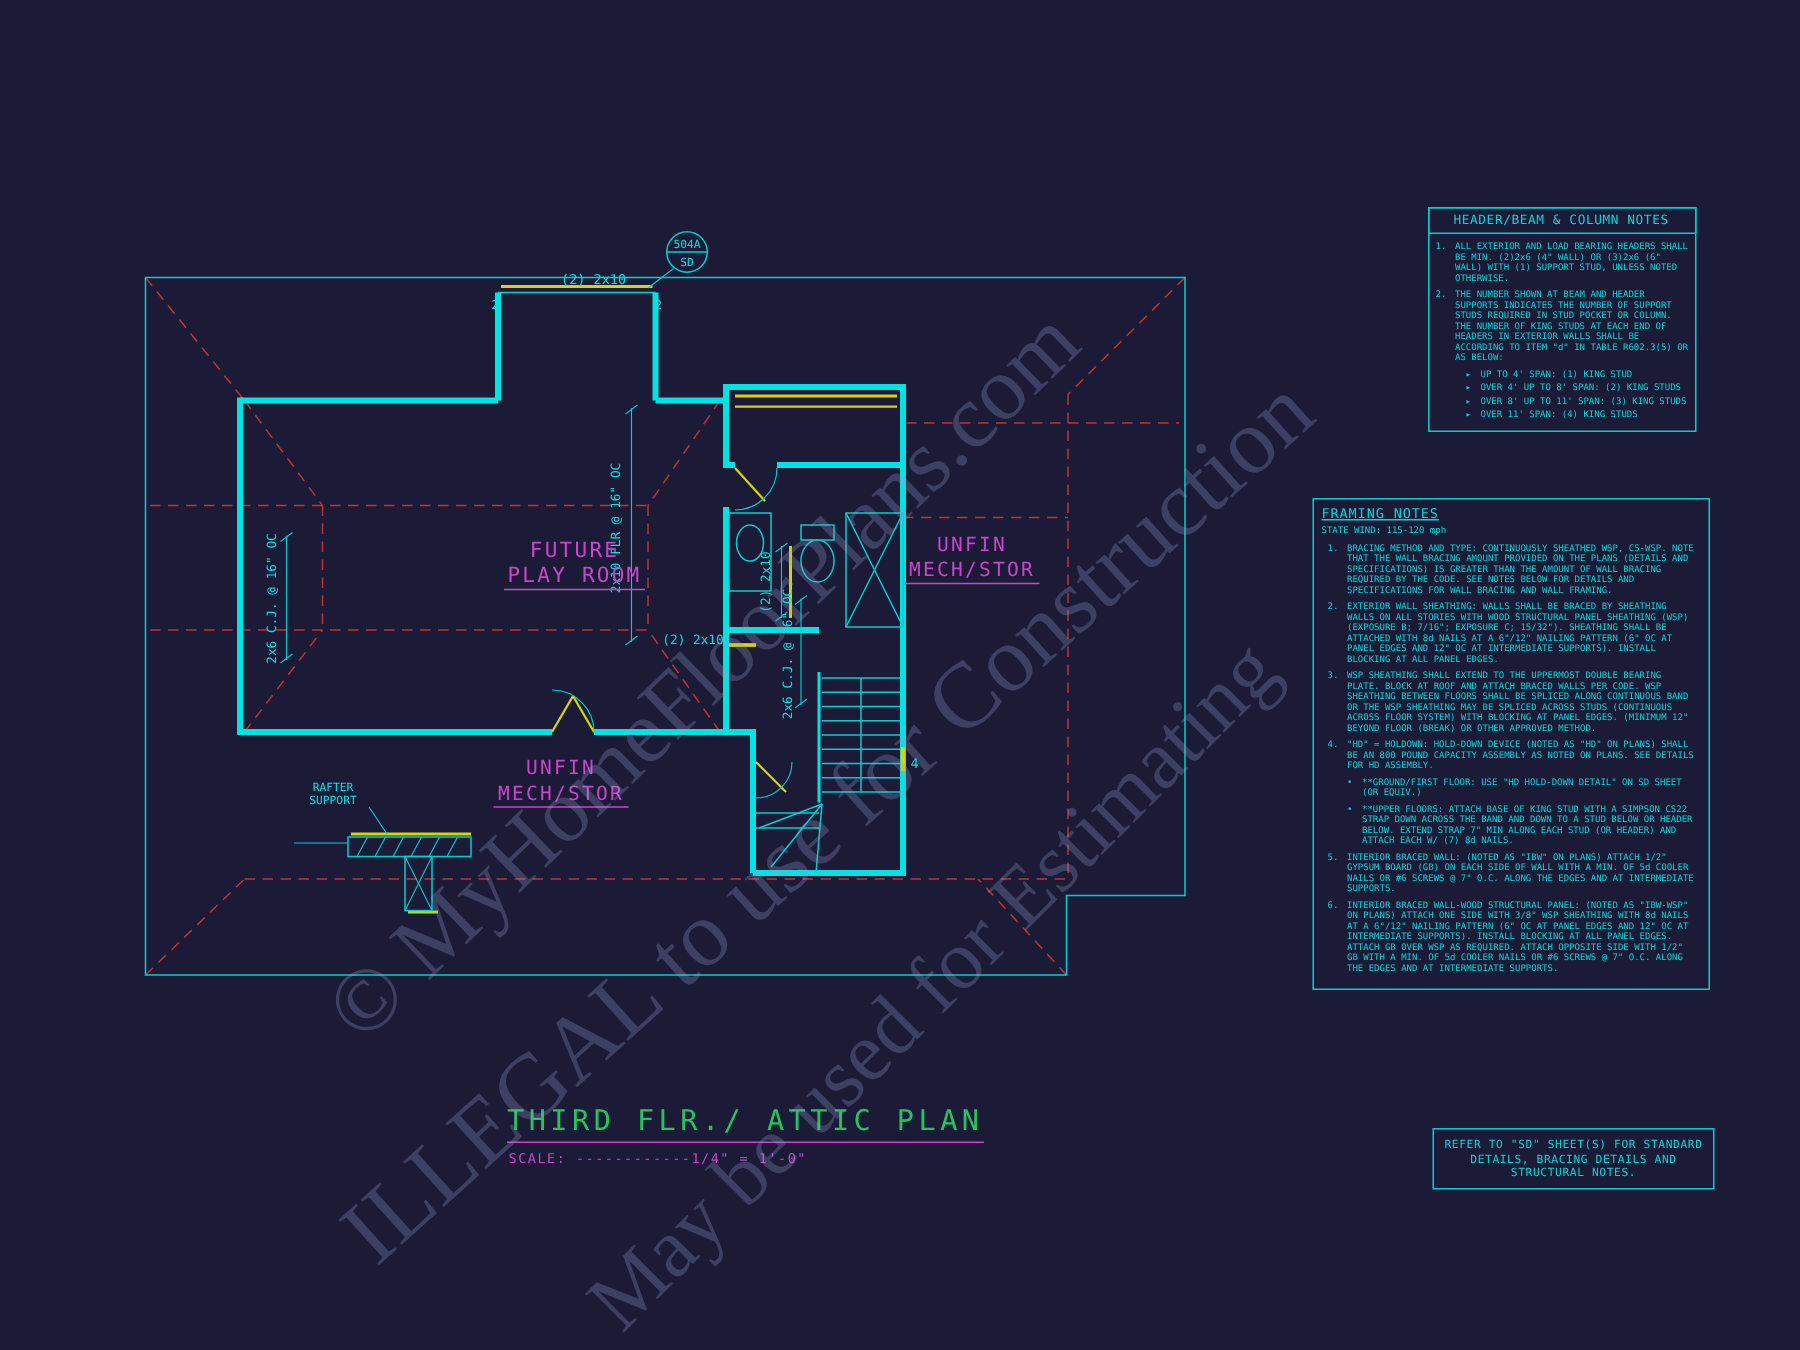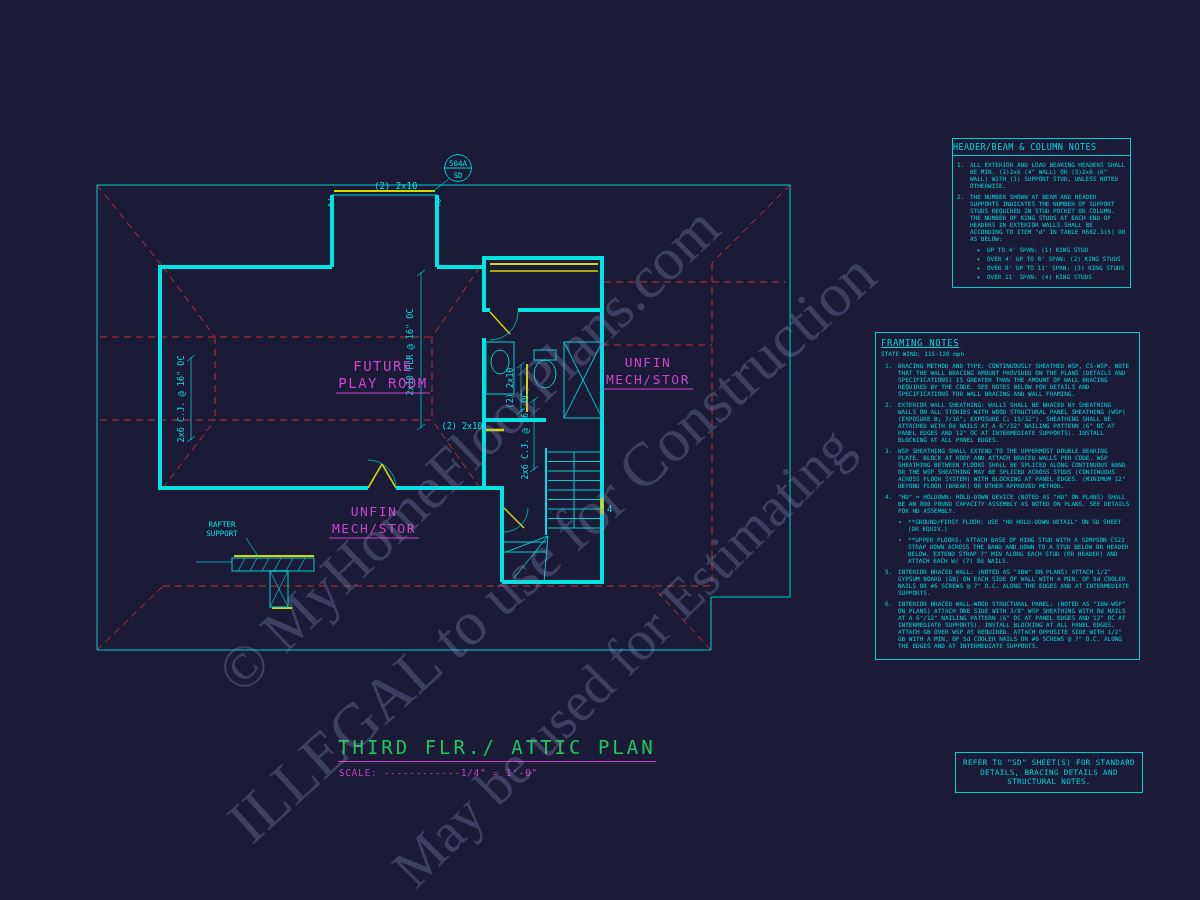--- a/index.html
+++ b/index.html
@@ -10,21 +10,21 @@
   svg text.mag{fill:#cc44cc;letter-spacing:1.5px;}
   
   .wm{position:absolute;white-space:nowrap;font-family:"Liberation Serif",serif;
       color:rgba(152,160,204,0.28);transform-origin:0 50%;pointer-events:none;z-index:5;}
   #wm1{left:228px;top:648px;font-size:60px;transform:rotate(-44deg);}
   #wm2{left:238px;top:795px;font-size:62px;transform:rotate(-42deg);}
   #wm3{left:402px;top:845px;font-size:56px;transform:rotate(-45deg);}
   
   .panel{position:absolute;border:1px solid #00cfcf;color:#00d8d8;z-index:4;}
   .header-panel{left:952px;top:138px;width:177px;padding-bottom:5px;}
-  .panel-title{font-size:8.5px;letter-spacing:0.4px;padding:3px 0;border:1px solid #00cfcf;
+  .panel-title{font-size:8.5px;letter-spacing:0.4px;padding:3px 16px;border:1px solid #00cfcf;
                margin:-1px -1px 5px -1px;}
   .framing-panel{left:875px;top:332px;width:253px;padding:5px 5px 6px 5px;}
   .framing-title{font-size:9px;text-decoration:underline;letter-spacing:0.6px;margin-bottom:2px;}
   .framing-sub{font-size:6px;margin-bottom:5px;}
   .note-row{display:flex;font-size:6px;line-height:7px;margin:0 4px 4px 4px;}
   .nnum{width:13px;flex:none;}
   .ntext{flex:1;}
   .span-row{display:flex;font-size:6px;line-height:7px;margin:0 4px 2px 24px;}
   .bullet{width:10px;flex:none;}
   .hd-row{display:flex;font-size:6px;line-height:7px;margin:0 4px 4px 17px;}

